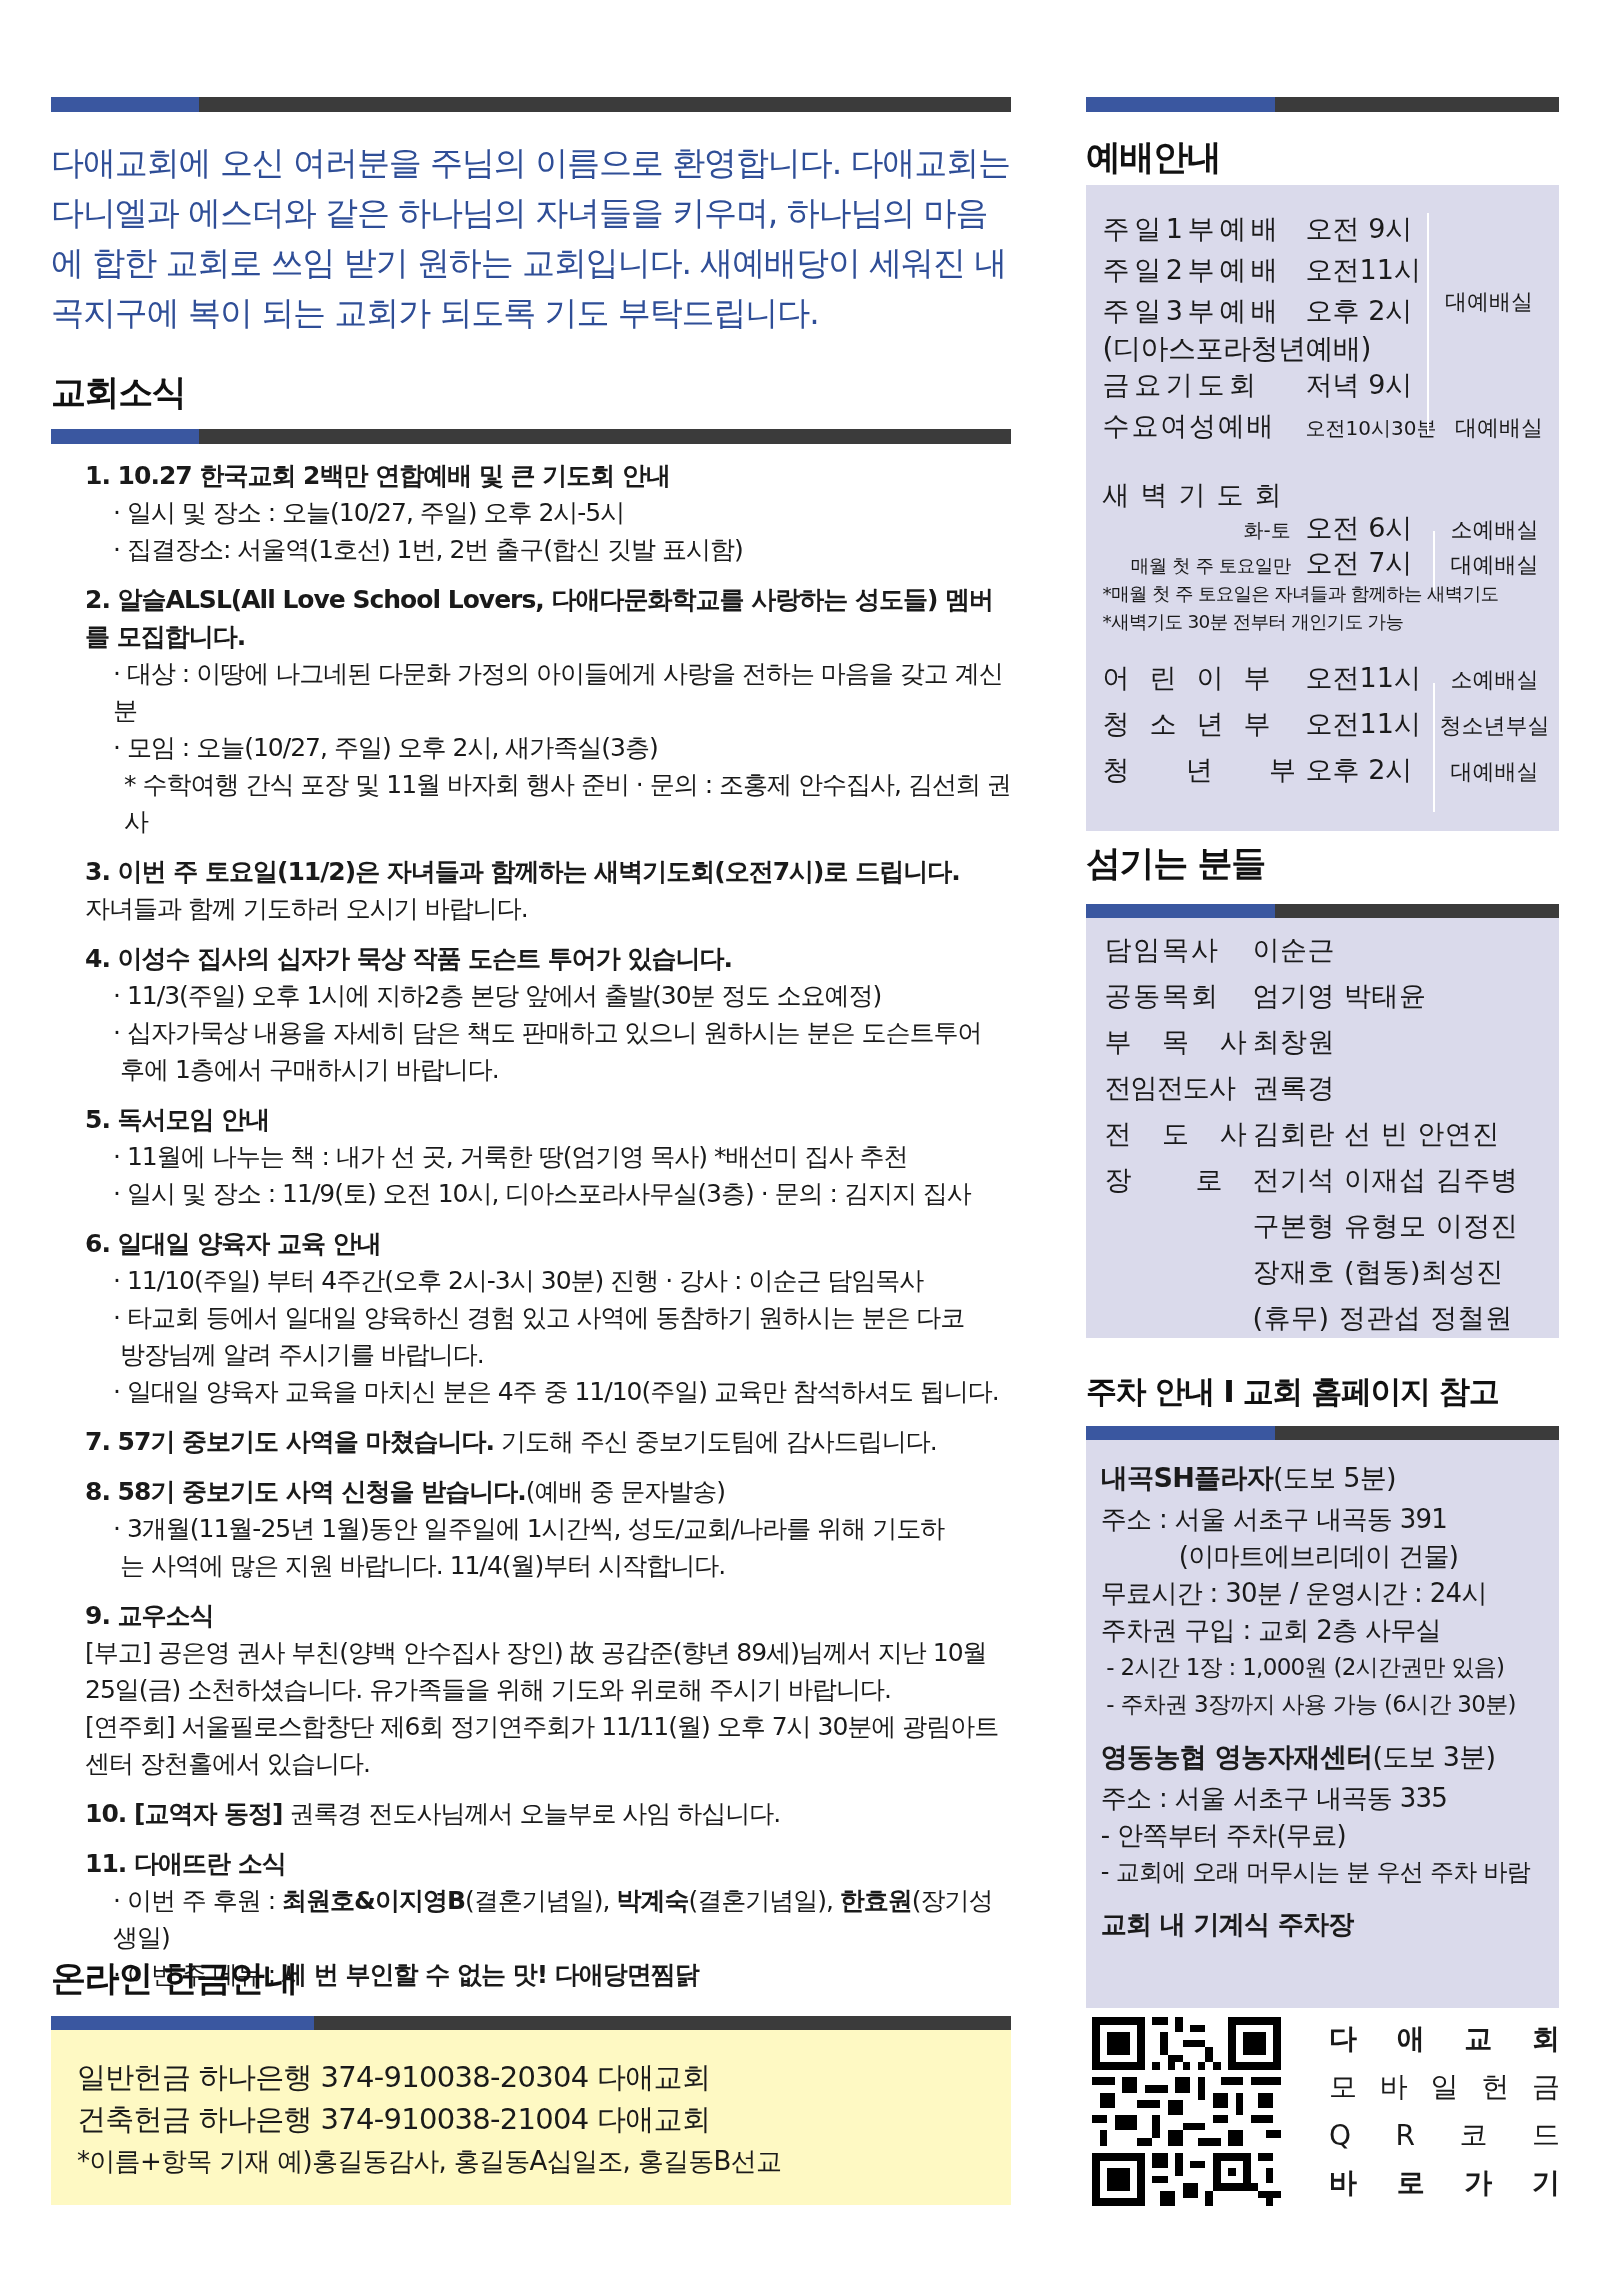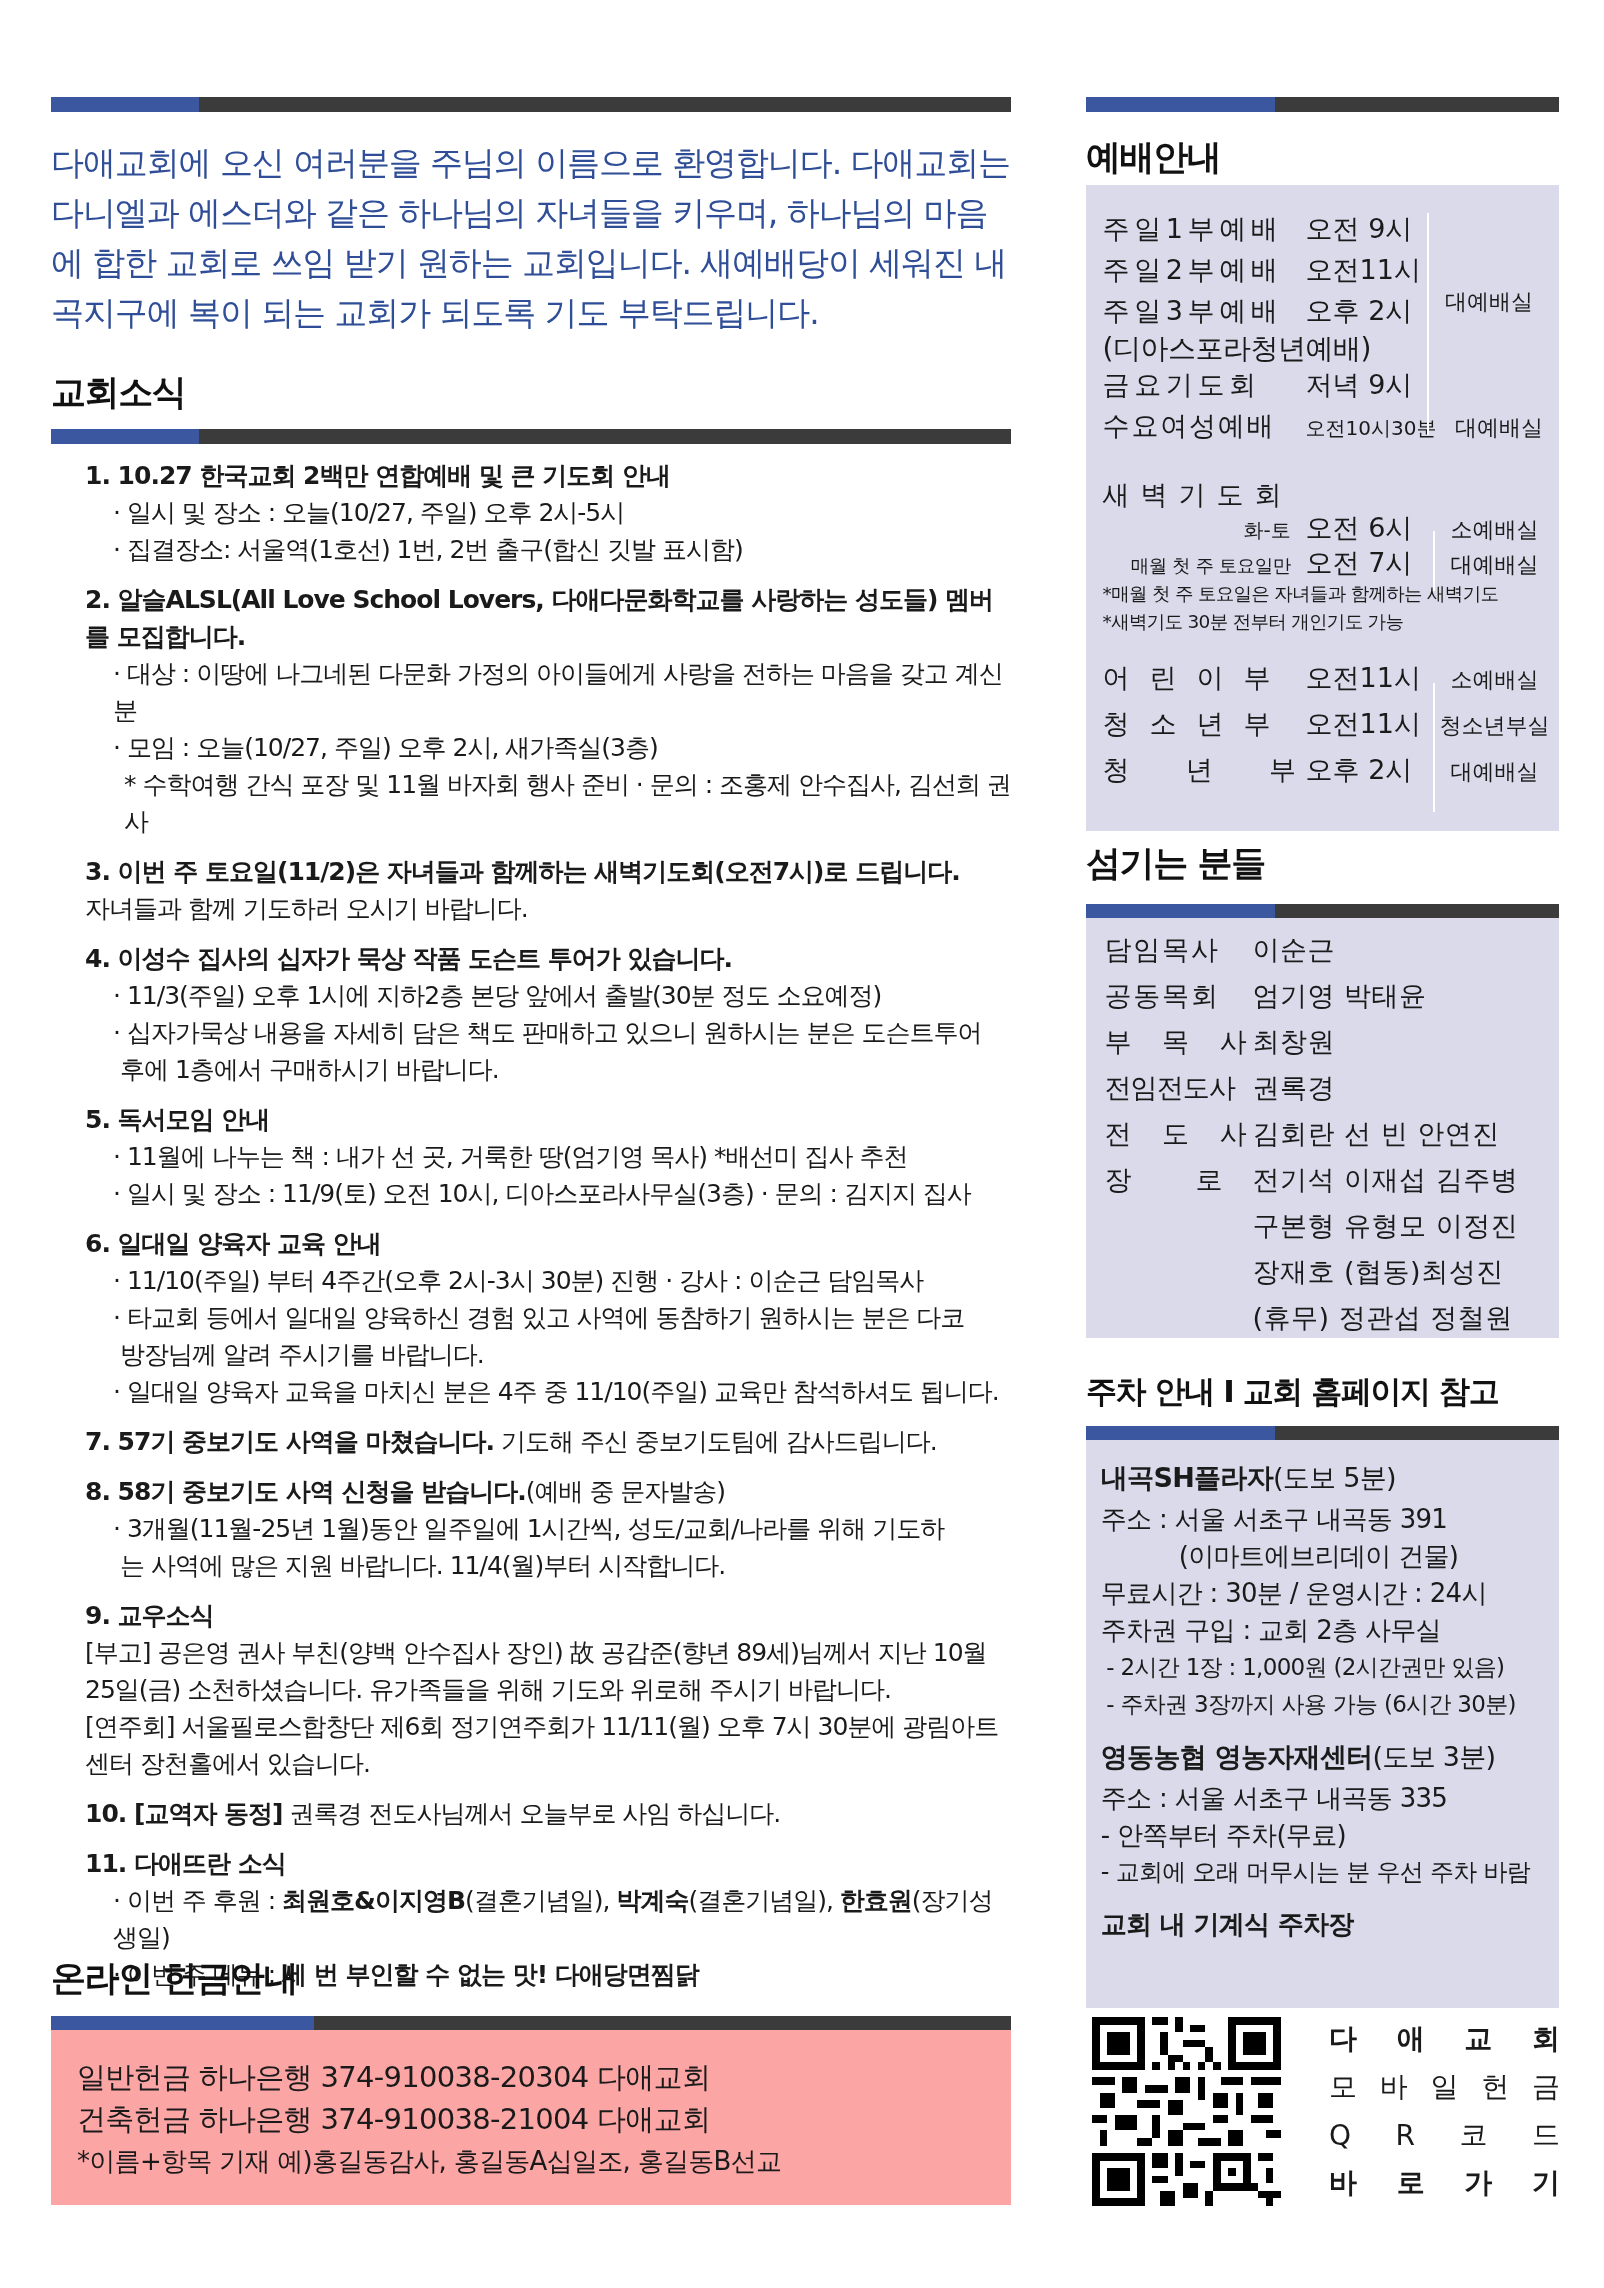--- a/index.html
+++ b/index.html
@@ -16,21 +16,21 @@
 
   .news { position: absolute; left: 51px; top: 457px; width: 960px; font-size: 25px; line-height: 37px; letter-spacing: -1px; }
   .news .item { margin-bottom: 13px; margin-left: 34px; }
   .news .head { font-weight: bold; }
   .news .sub { padding-left: 28px; }
   .news .sub.cont { padding-left: 35px; }
   .news .note { padding-left: 39px; }
   .news .plain { padding-left: 0; }
   .news b { font-weight: bold; }
 
-  .offering { position: absolute; left: 51px; top: 2030px; width: 960px; height: 175px; background: #fca5a5; padding: 26px 26px; font-size: 29px; line-height: 42px; letter-spacing: -0.7px; }
+  .offering { position: absolute; left: 51px; top: 2030px; width: 960px; height: 175px; background: #fef9c3; padding: 26px 26px; font-size: 29px; line-height: 42px; letter-spacing: -0.7px; }
   .offering .note { font-size: 26px; }
 
   .panel { position: absolute; background: #dadaeb; }
   .worship { left: 1086px; top: 185px; width: 473px; height: 646px; padding: 26px 0 0 16.6px; font-size: 27px; }
   .w-row { display: flex; align-items: baseline; height: 41px; }
   .w-name { width: 203px; letter-spacing: 4.6px; white-space: nowrap; }
   .w-time { width: 129px; white-space: nowrap; }
   .w-room { width: 120px; text-align: center; font-size: 22px; white-space: nowrap; }
   .vline { position: absolute; width: 1.8px; background: #ffffff; }
   .w-small { font-size: 28px; letter-spacing: -0.5px; }

